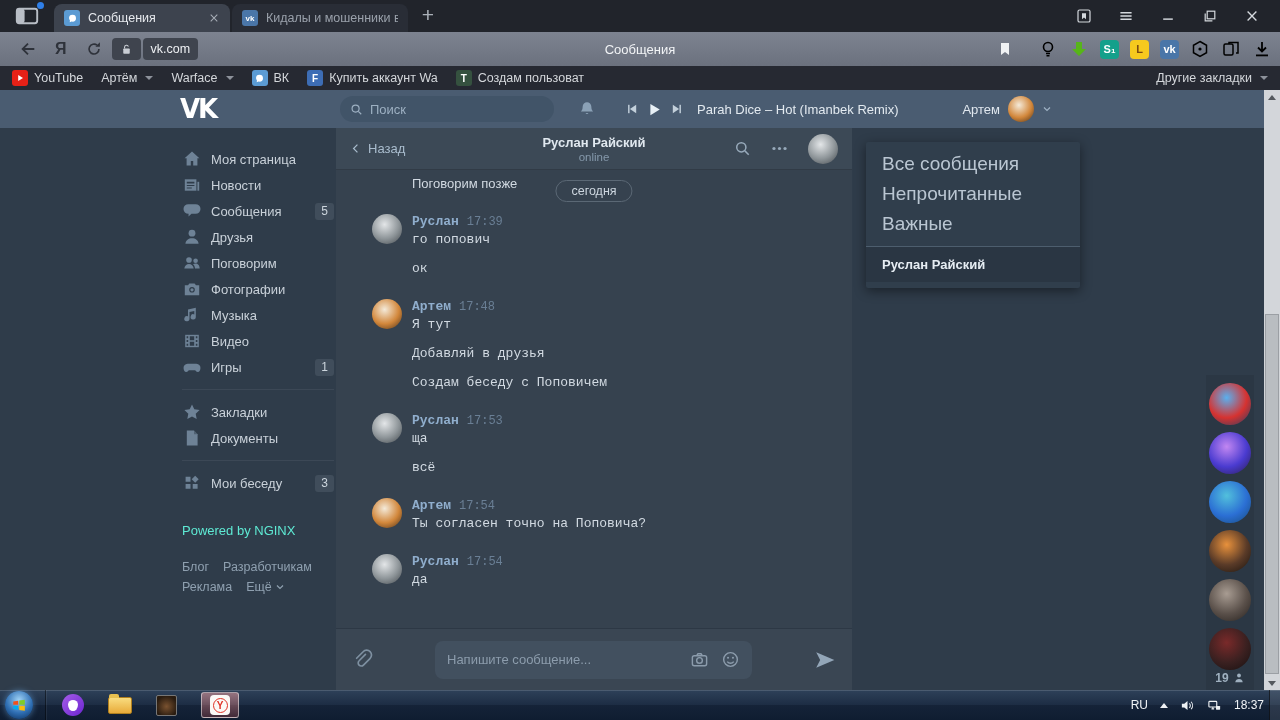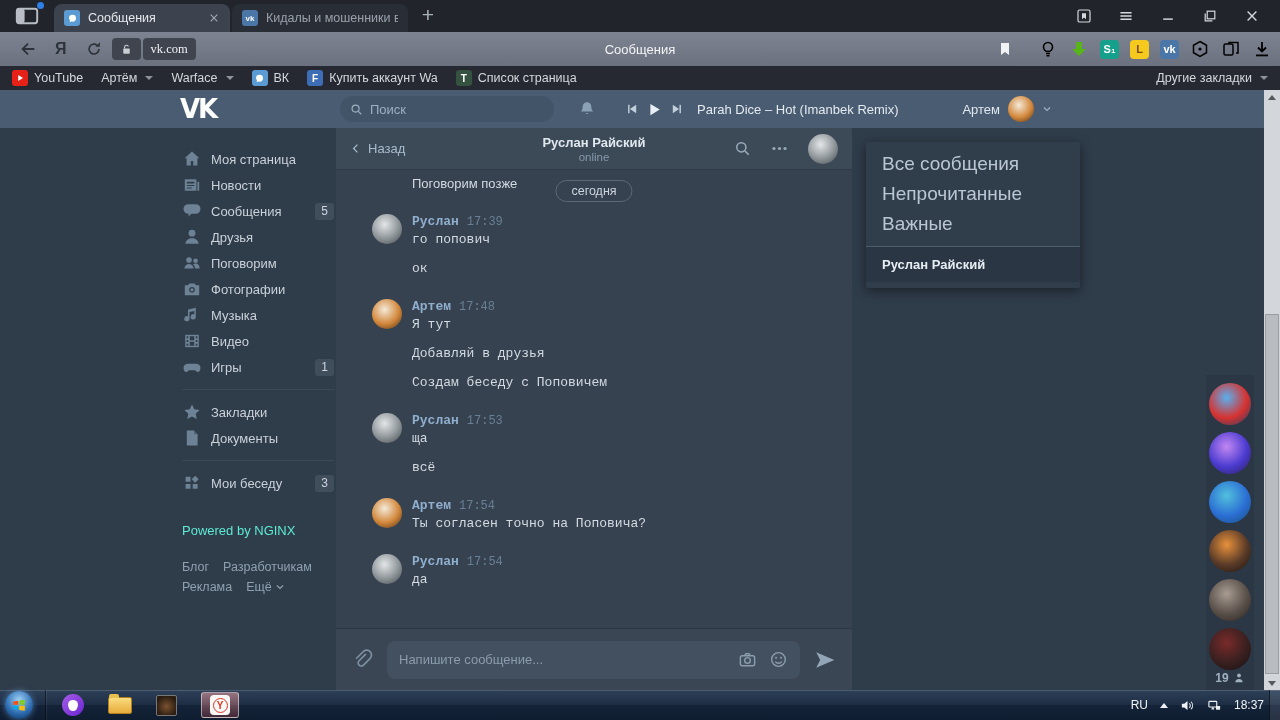--- a/index.html
+++ b/index.html
@@ -31,21 +31,21 @@
   .winctl .ic { width:16px; height:16px; }
 
   
   .addressbar { position:absolute; top:32px; left:0; width:1280px; height:34px;
     background:linear-gradient(#7d8390,#6b717e); display:flex; align-items:center; padding:0 10px; }
   .navic { width:18px; height:18px; color:#2e323a; margin:0 9px; }
   .yletter { color:#2e323a; font-size:16px; font-weight:bold; margin:0 9px; }
   .chip { height:22px; display:flex; align-items:center; background:#3f444e; border-radius:4px;
     padding:0 8px; margin-right:2px; }
   .chip .ic { width:13px; height:13px; color:#c9cdd4; }
-  .urltext { color:#eef0f3; font-size:12.5px;font-family:Liberation Serif, serif; }
+  .urltext { color:#eef0f3; font-size:12.5px; }
   .pagetitle { position:absolute; left:0; right:0; text-align:center; color:#f2f4f6; font-size:13px;
     pointer-events:none; }
   .abar-right { position:absolute; right:8px; top:0; height:34px; display:flex; align-items:center; gap:11px; }
   .flagic { width:16px; height:16px; color:#f0f2f4; margin-right:14px; }
   .extbadge { width:19px; height:19px; border-radius:4px; font-size:11px; font-weight:bold; }
 
   
   .bmbar { position:absolute; top:66px; left:0; width:1280px; height:24px; background:#262932;
     display:flex; align-items:center; padding:0 12px; gap:18px; }
   .bm { display:flex; align-items:center; gap:6px; color:#d4d7db; font-size:12.5px; white-space:nowrap; }
@@ -113,21 +113,21 @@
   .mgroup:first-of-type { margin-top:26px; }
   .mavatar { width:30px; height:30px; border-radius:50%; }
   .mbody { flex:1;font-family:Liberation Mono, monospace; }
   .mhead { display:flex; align-items:baseline; gap:8px; height:15px; }
   .mname { color:#90aecd; font-size:13px; font-weight:bold; }
   .mtime { color:#6a7f95; font-size:12px; }
   .mline { color:#d2dae2; font-size:13px; line-height:16px; margin-top:13px; }
   .mline.first { margin-top:3px; }
 
   .composer { position:absolute; bottom:0; left:0; right:0; height:62px; background:#3a4653;
-    border-top:1px solid #2d3845; display:flex; align-items:center; padding:0 16px; }
+    border-top:1px solid #2d3845; display:flex; align-items:center; padding:0 16px;gap:48px; }
   .clip { width:21px; height:21px; color:#7e90a1; }
   .cbox { flex:1; height:38px; background:#42505f; border-radius:8px; margin:0 14px;
     display:flex; align-items:center; padding:0 12px; }
   .cbox input { flex:1; background:transparent; border:none; outline:none; color:#d9e2ea; font-size:13px; }
   .cbox input::placeholder { color:#8c9cac; }
   .cbox .ic { width:19px; height:19px; color:#8c9cac; margin-left:12px; }
   .sendbtn { width:22px; height:22px; color:#93a6b8; }
 
   
   .ddmenu { position:absolute; left:866px; top:14px; width:214px; background:#303e4c;
@@ -352,21 +352,21 @@
             </span>
           </div>
           <span>ВК</span>
         </div>
         <div class="bm">
           <div class="mini" style="width: 16px; height: 16px; background: rgb(61, 109, 181); color: rgb(255, 255, 255); font-size: 10px;">F</div>
           <span>Купить аккаунт Wa</span>
         </div>
         <div class="bm">
           <div class="mini" style="width: 16px; height: 16px; background: rgb(53, 81, 63); color: rgb(255, 255, 255); font-size: 10px;">T</div>
-          <span>Список страница</span>
+          <span>Создам пользоват</span>
         </div>
       </div>
     <div class="otherbm">
       <span>Другие закладки</span>
       <span class="caret"></span>
     </div>
   </div>
 
   <div class="vkheader">
     <div class="vklogo">VK</div>

